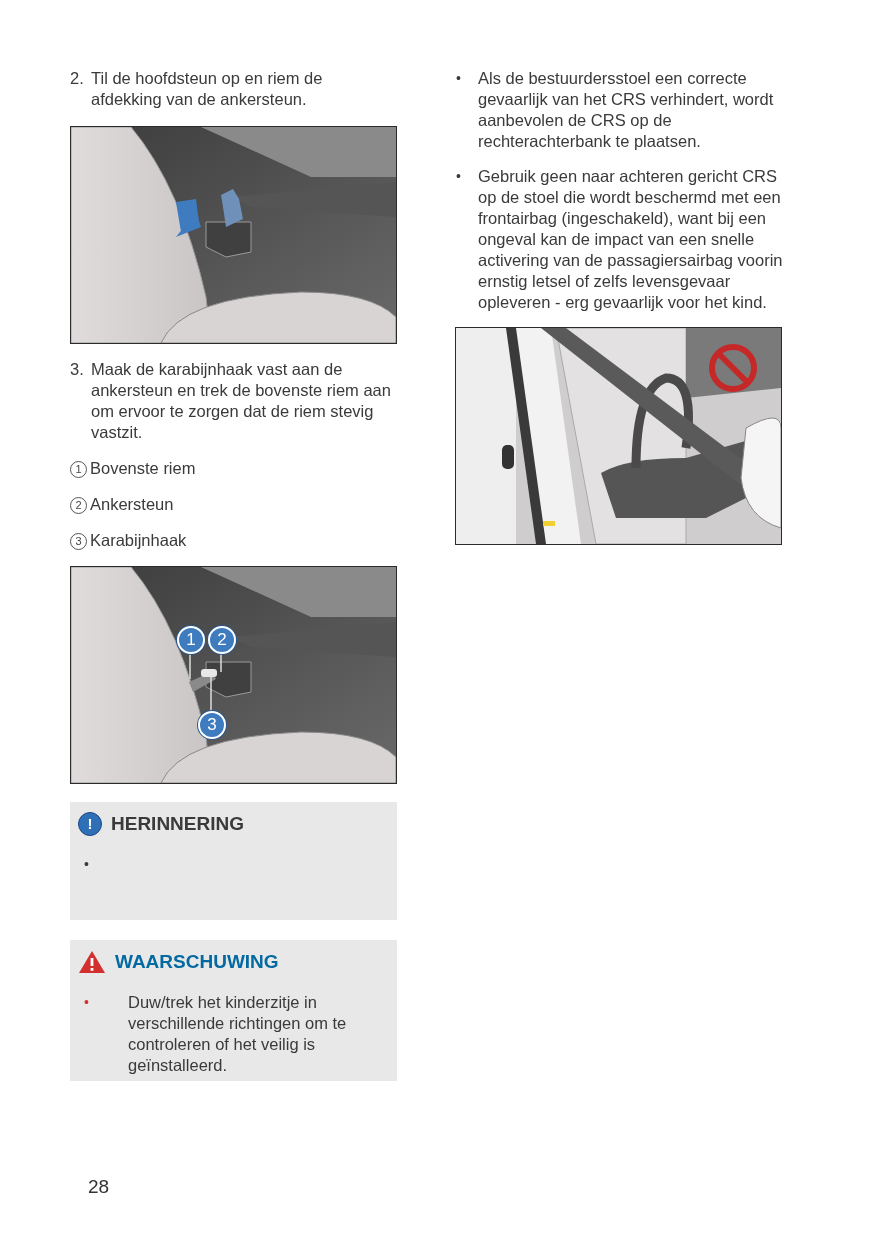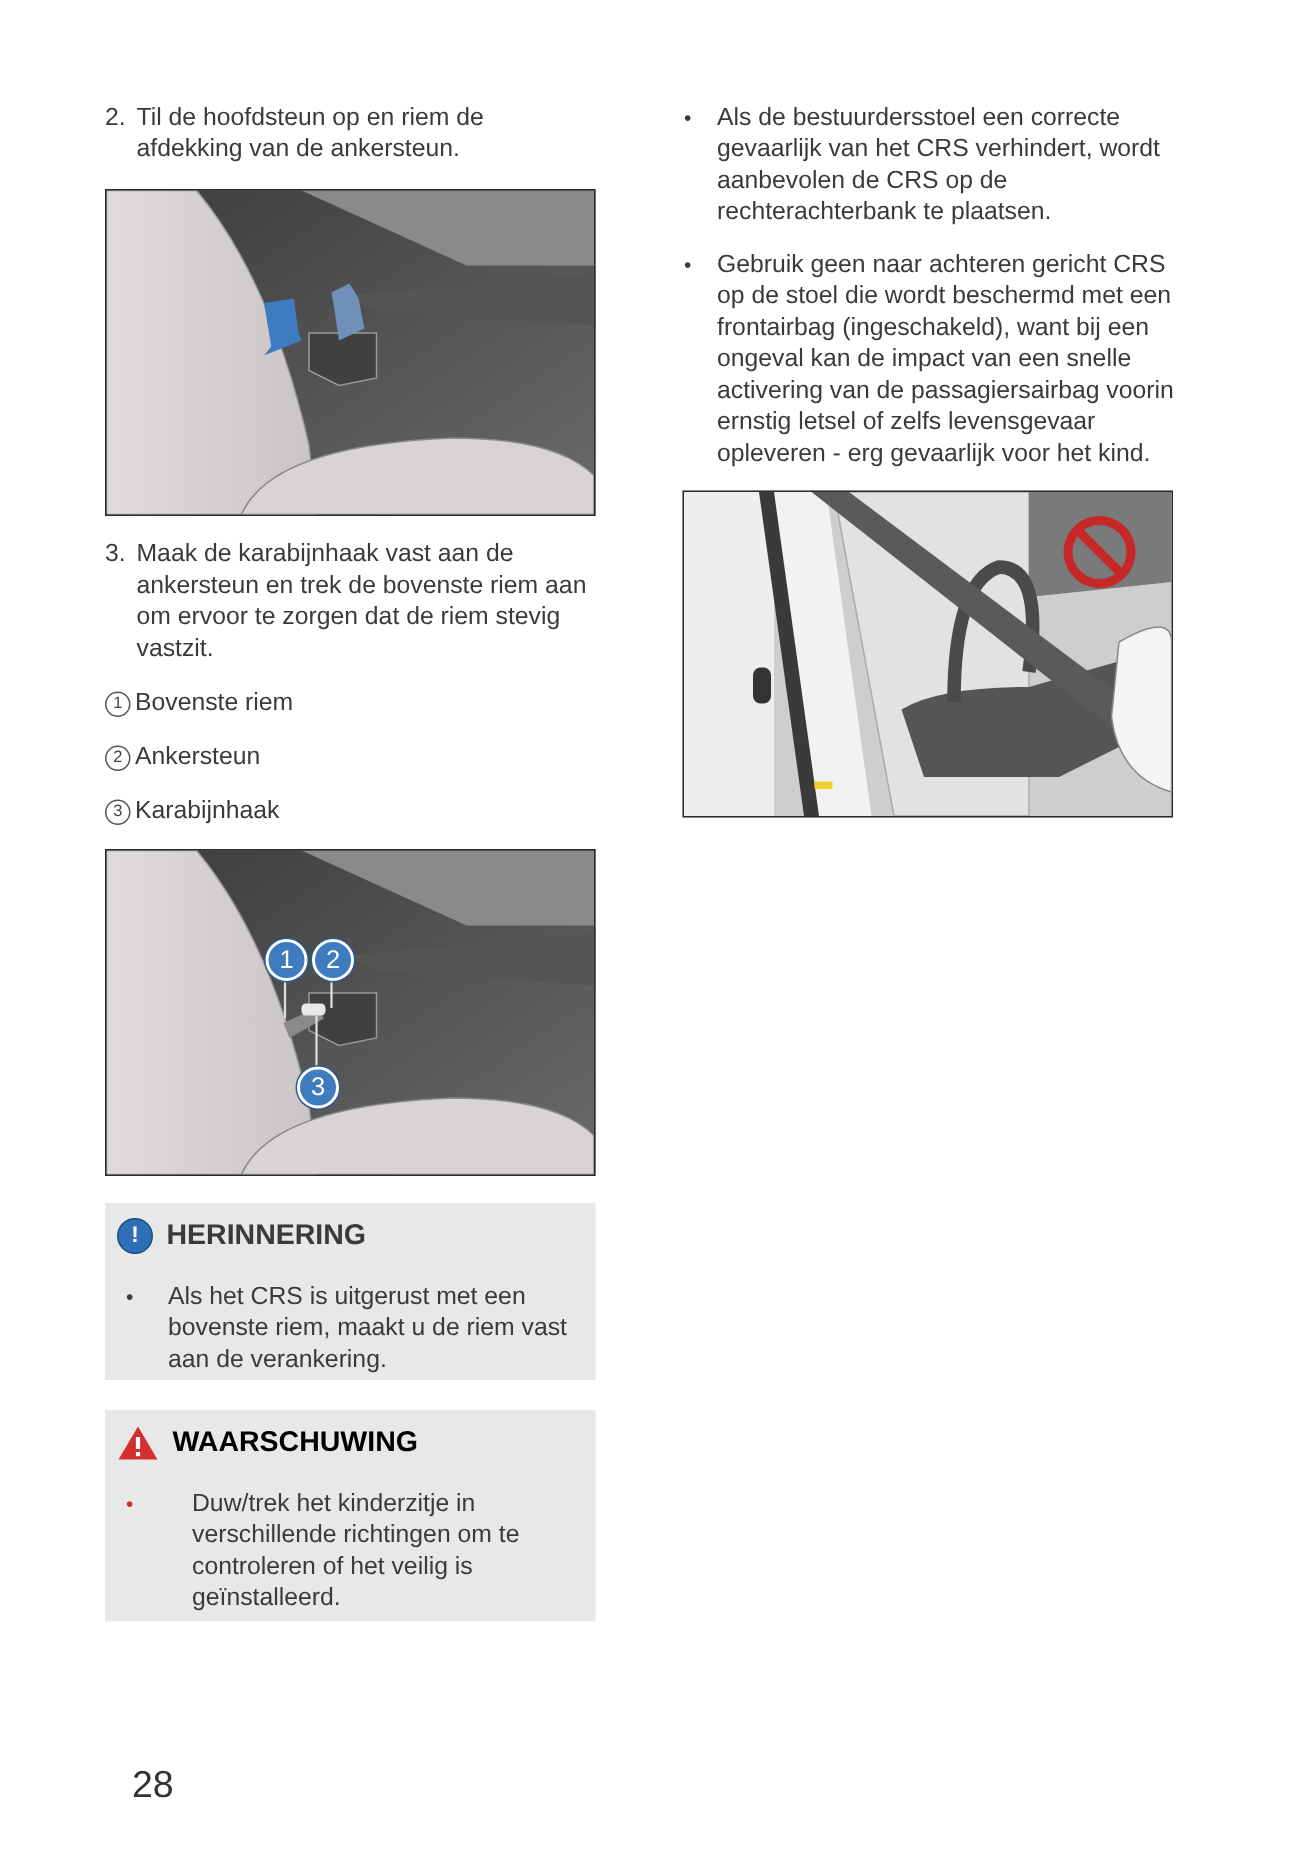--- a/index.html
+++ b/index.html
@@ -22,25 +22,25 @@
     font-size: 11px; line-height: 15px; text-align: center; margin-right: 3px; margin-top: 3px; color: #444;
   }
   .bullet-item { display: flex; font-size: 16.5px; line-height: 21px; }
   .bullet-item .dot { width: 22px; flex-shrink: 0; padding-left: 2px; font-size: 14px; }
   .note-box { background: #e8e8e8; padding: 10px 10px 6px 8px; }
   .note-head { display: flex; align-items: center; font-weight: bold; font-size: 19px; margin-bottom: 18px; }
   .info-icon {
     width: 22px; height: 22px; border-radius: 50%; background: #2f6fb8; border: 1px solid #1d4b82;
     color: #fff; font-size: 15px; font-weight: bold; text-align: center; line-height: 22px; margin-right: 9px;
   }
-  .warn-head { color: #000000; }
+  .warn-head { color: #0369a1; }
   .warn-icon { width: 28px; height: 24px; margin-right: 9px; }
   .box-bullet { display: flex; font-size: 16.5px; line-height: 21px; }
   .box-bullet .dot { width: 28px; flex-shrink: 0; padding-left: 6px; font-size: 14px; }
-  .page-num { position: absolute; left: 88px; top: 1176px; font-size: 25px; color: #333; }
+  .page-num { position: absolute; left: 88px; top: 1176px; font-size: 19px; color: #333; }
   .callout {
     position: absolute; width: 24px; height: 24px; border-radius: 50%; background: #3e7cbf;
     border: 2px solid #ffffff; color: #fff; font-size: 17px; text-align: center; line-height: 24px;
     box-shadow: 0 0 0 1px #2a5a90;
   }
 </style>
 </head>
 <body>
 
 <div class="col-left">
@@ -120,21 +120,20 @@
     <span class="callout" style="left:127px; top:144px;">3</span>
   </div>
 
   <div class="note-box" style="margin-top:18px; height:102px;">
     <div class="note-head">
       <span class="info-icon">!</span>
       <span>HERINNERING</span>
     </div>
     <div class="box-bullet">
       <span class="dot">•</span>
-      <span>Als het CRS is uitgerust met een bovenste riem, maakt u de riem vast aan de verankering.</span>
     </div>
   </div>
 
   <div class="note-box" style="margin-top:20px; height:125px;">
     <div class="note-head warn-head">
       <svg class="warn-icon" viewBox="0 0 28 24">
         <path d="M14 1 L27 23 L1 23 Z" fill="#d32f2f"></path>
         <rect x="12.6" y="8" width="2.8" height="8" fill="#fff"></rect>
         <rect x="12.6" y="18" width="2.8" height="2.8" fill="#fff"></rect>
       </svg>

